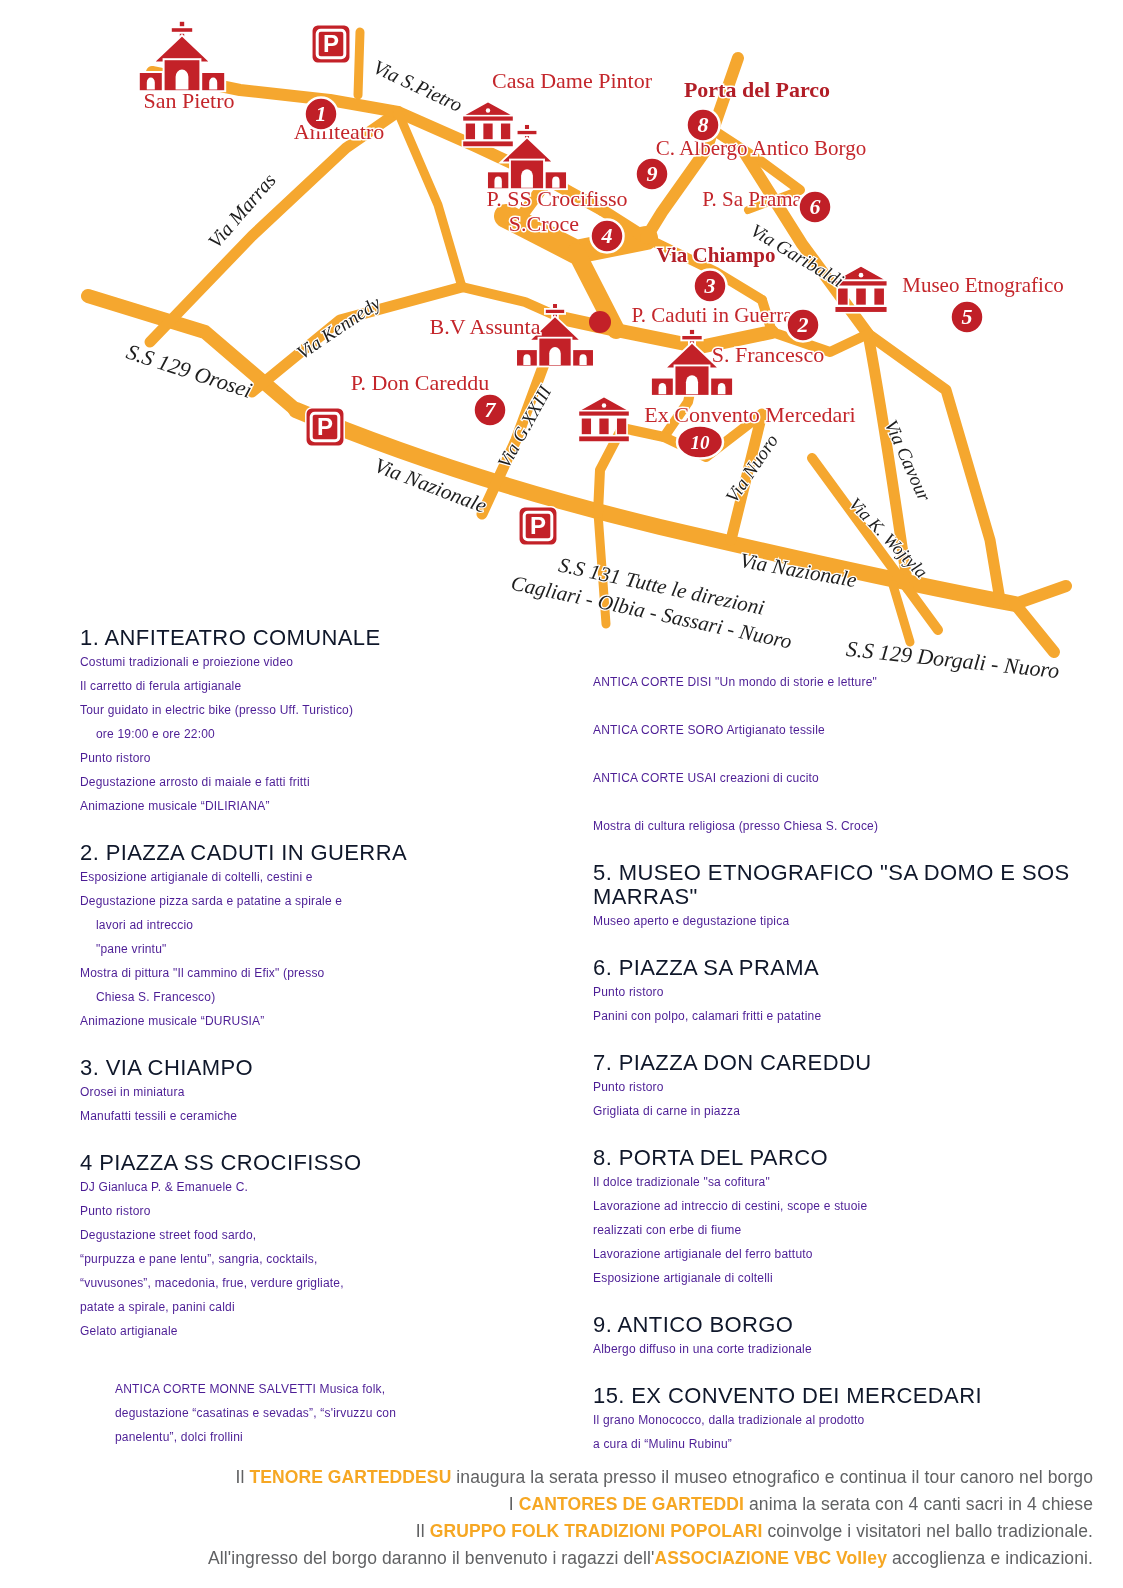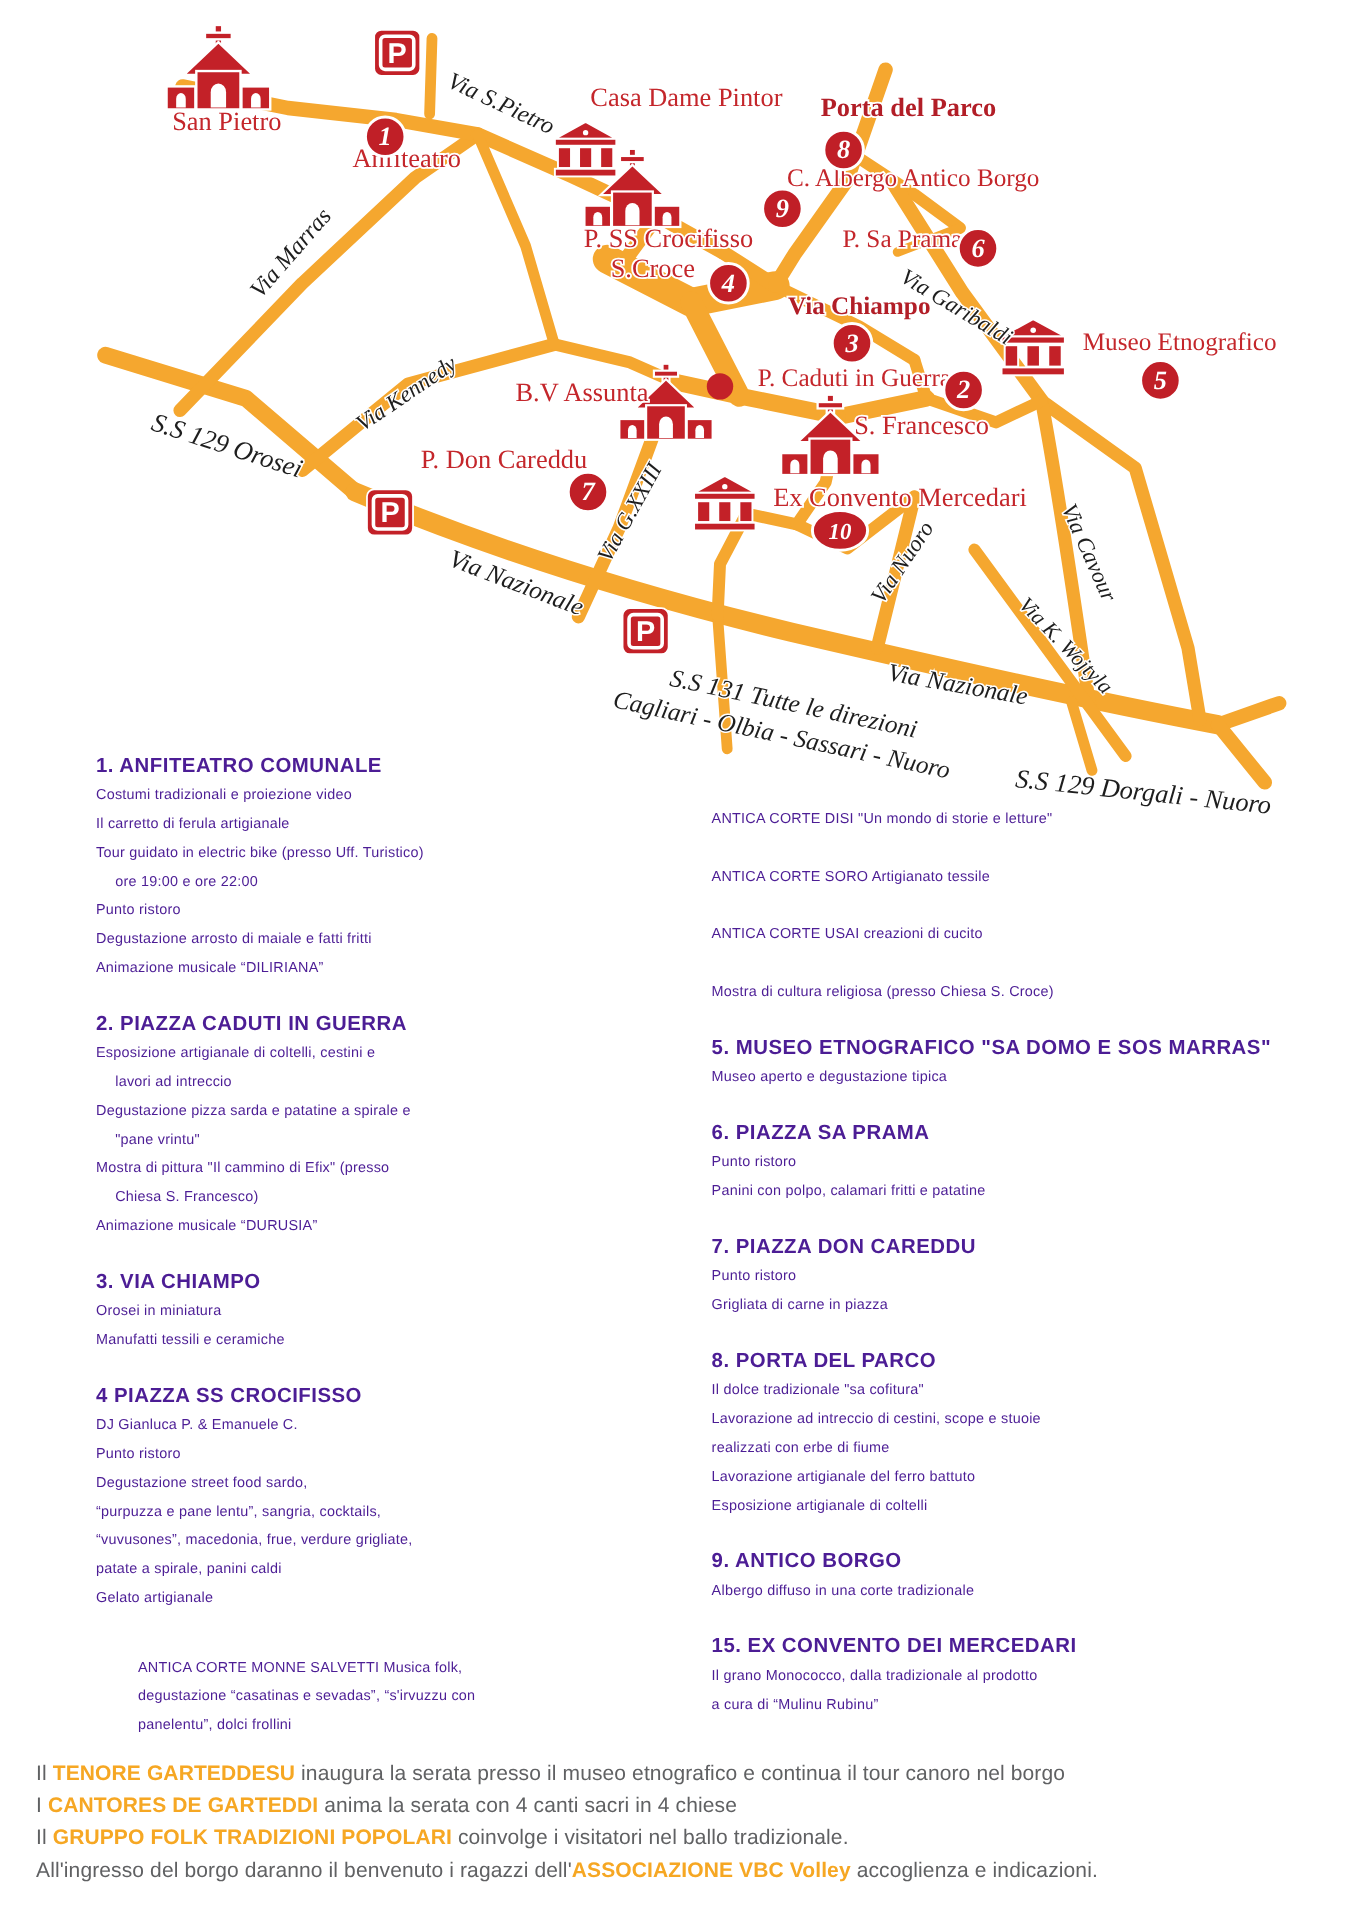--- a/index.html
+++ b/index.html
@@ -23,28 +23,28 @@
   .icon-hole{fill:#ffffff;stroke:none;}
   .p-letter{fill:#ffffff;font-family:"Liberation Sans",sans-serif;font-weight:bold;font-size:40px;text-anchor:middle;}
 
   
   .columns{position:absolute;left:80px;top:618px;width:990px;display:flex;gap:36px;}
   .col{flex:none;}
   .col-left{width:477px;padding-top:8px;}
   .col-right{width:477px;padding-top:52px;}
   .section{margin-top:23px;}
   .section:first-child{margin-top:0;}
-  .section-heading{color:#4c1d95;font-weight:bold;font-size:17px;line-height:24px;letter-spacing:.4px;}
+  .section-heading{color:#0f172a;font-weight:normal;font-size:22px;line-height:24px;letter-spacing:.4px;}
   .section-line{color:#4c1d95;font-size:12px;line-height:24px;letter-spacing:.2px;}
   .section-line.indent{padding-left:16px;}
   .section.spaced .section-line{margin-bottom:24px;}
   .section.spaced .section-line:last-child{margin-bottom:0;}
 
   
-  .footer{position:absolute;left:30px;top:1464px;width:1063px;text-align:left;}
+  .footer{position:absolute;left:30px;top:1464px;width:1063px;text-align:right;}
   .footer-line{color:#606163;font-size:17.5px;line-height:27px;letter-spacing:.1px;}
   .footer-line .hl{color:#F6A723;font-weight:bold;}
 </style>
 </head>
 <body>
 
 <div class="page">
 
   <svg id="map-svg" width="1123" height="680" viewBox="0 0 1123 680" xmlns="http://www.w3.org/2000/svg">
     <defs>
@@ -231,22 +231,22 @@
           <div class="section-line">Il carretto di ferula artigianale</div>
           <div class="section-line">Tour guidato in electric bike (presso Uff. Turistico)</div>
           <div class="section-line indent">ore 19:00 e ore 22:00</div>
           <div class="section-line">Punto ristoro</div>
           <div class="section-line">Degustazione arrosto di maiale e fatti fritti</div>
           <div class="section-line">Animazione musicale “DILIRIANA”</div>
         </div>
         <div class="section">
           <div class="section-heading">2. PIAZZA CADUTI IN GUERRA</div>
           <div class="section-line">Esposizione artigianale di coltelli, cestini e</div>
+          <div class="section-line">Degustazione pizza sarda e patatine a spirale e</div>
           <div class="section-line indent">lavori ad intreccio</div>
-          <div class="section-line">Degustazione pizza sarda e patatine a spirale e</div>
           <div class="section-line indent">"pane vrintu"</div>
           <div class="section-line">Mostra di pittura "Il cammino di Efix" (presso</div>
           <div class="section-line indent">Chiesa S. Francesco)</div>
           <div class="section-line">Animazione musicale “DURUSIA”</div>
         </div>
         <div class="section">
           <div class="section-heading">3. VIA CHIAMPO</div>
           <div class="section-line">Orosei in miniatura</div>
           <div class="section-line">Manufatti tessili e ceramiche</div>
         </div>

